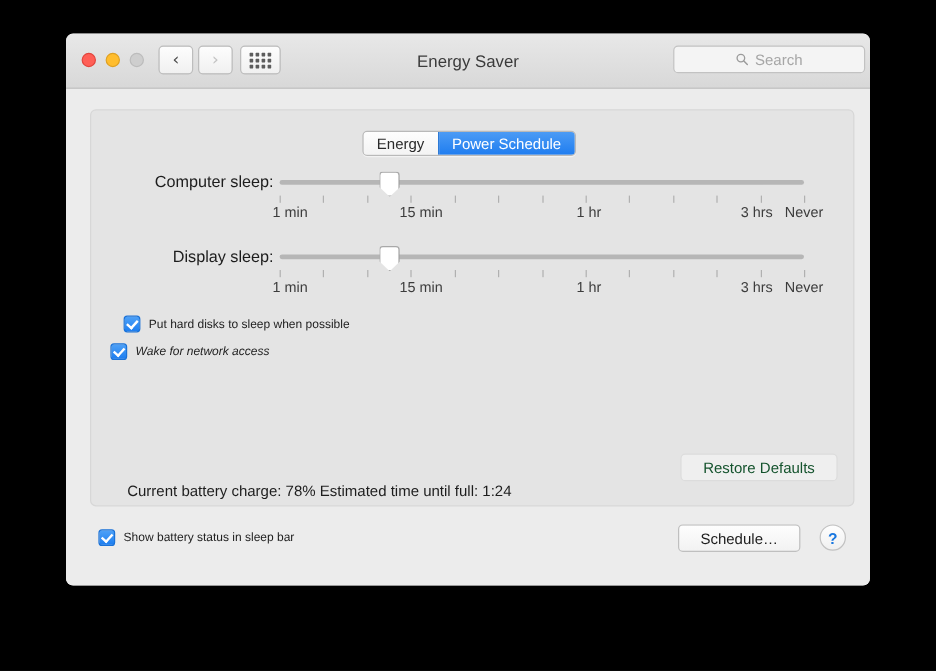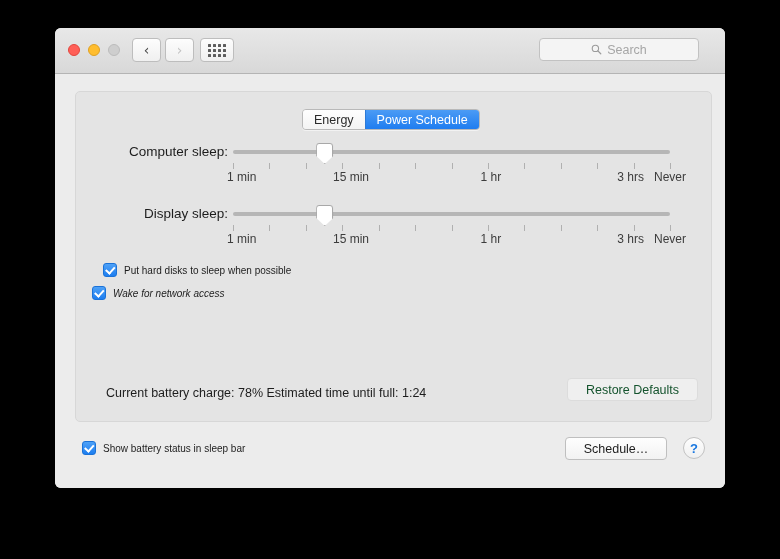--- a/index.html
+++ b/index.html
@@ -94,21 +94,21 @@
   .wintitle {
     position: absolute;
     left: 0; right: 0; top: 15px;
     text-align: center;
     font-size: 14px;
     color: #3b3b3b;
   }
 
   .searchbox {
     position: absolute;
-    right: 26px;
+    right: 4px;
     top: 10px;
     width: 160px;
     height: 23px;
     background: #f4f4f4;
     border: 1px solid #c2c2c2;
     border-radius: 4px;
     box-sizing: border-box;
     display: flex;
     align-items: center;
     justify-content: center;
@@ -254,21 +254,21 @@
     width: 4px; height: 7px;
     border: solid #fff;
     border-width: 0 2px 2px 0;
     transform: rotate(42deg) translate(-0.5px,-1px);
   }
   .cblabel { font-size: 10px; color: #1d1d1d; }
 
   .statusline {
     position: absolute;
     left: 30px;
-    top: 294px;
+    top: 310px;
     font-size: 12.5px;
     color: #1d1d1d;
   }
 
   .restore {
     position: absolute;
     right: 13px;
     top: 286px;
     width: 131px;
     height: 23px;
@@ -357,20 +357,21 @@
           <i></i>
           <i></i>
           <i></i>
         <i></i>
           <i></i>
           <i></i>
           <i></i>
       </span>
     </div>
 
+    <div class="wintitle">Energy Saver</div>
 
     <div class="searchbox">
       <svg class="mag" viewBox="0 0 16 16">
         <circle cx="6.4" cy="6.4" r="4.6" fill="none" stroke="#9b9b9b" stroke-width="1.6"></circle>
         <line x1="10" y1="10" x2="14.2" y2="14.2" stroke="#9b9b9b" stroke-width="1.8" stroke-linecap="round"></line>
       </svg>
       <span class="searchph">Search</span>
     </div>
   </div>
 

